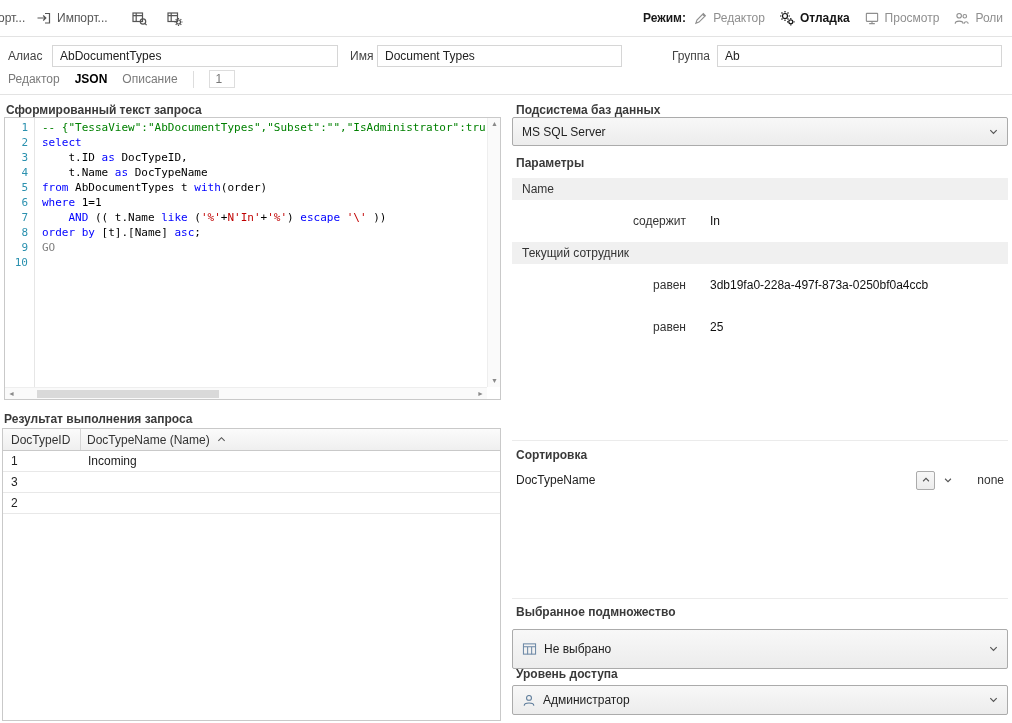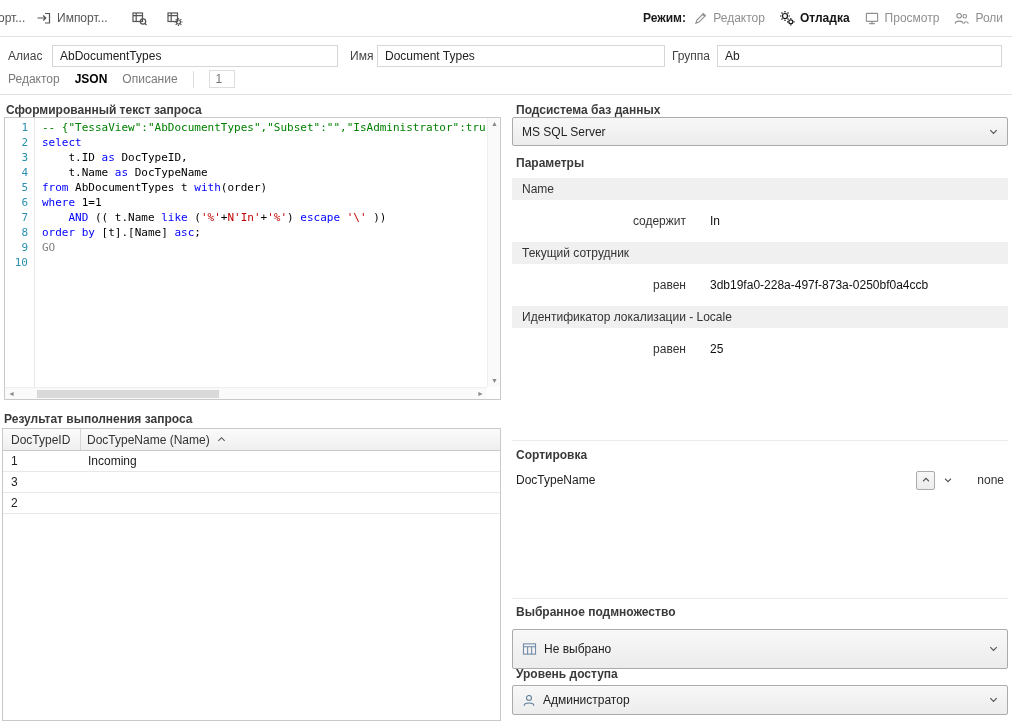--- a/index.html
+++ b/index.html
@@ -152,21 +152,21 @@
           </span>
           <span>Роли</span>
         </div>
       </div>
   </div>
 
   <div class="abs props">
     <span class="plabel" style="left:8px;">Алиас</span>
     <input class="pinput" style="left: 52px; width: 286px;" value="AbDocumentTypes">
     <span class="plabel" style="left:350px;">Имя</span>
-    <input class="pinput" style="left: 377px; width: 288px;" value="Document Types">
+    <input class="pinput" style="left: 377px; width: 245px;" value="Document Types">
     <span class="plabel" style="left:672px;">Группа</span>
     <input class="pinput" style="left: 717px; width: 285px;" value="Ab">
     <div class="tabs" id="tabs">
       <div class="tab">Редактор</div>
         <div class="tab active">JSON</div>
         <div class="tab">Описание</div>
         <div class="tab-sep" id="tabsep"></div>
       <div class="tab-counter">1</div>
     </div>
   </div>
@@ -252,21 +252,20 @@
       <div class="param-bar">Name</div>
       <div class="param-row">
         <div class="param-op">содержит</div>
         <div class="param-val">In</div>
       </div>
       <div class="param-bar">Текущий сотрудник</div>
       <div class="param-row">
         <div class="param-op">равен</div>
         <div class="param-val">3db19fa0-228a-497f-873a-0250bf0a4ccb</div>
       </div>
-      <div class="param-bar">Идентификатор локализации - Locale</div>
       <div class="param-row">
         <div class="param-op">равен</div>
         <div class="param-val">25</div>
       </div>
     </div>
 
   <div class="hr" style="left:512px;top:440px;width:496px;"></div>
   <div class="sec-title" style="left:516px;top:448px;">Сортировка</div>
   <div class="sort-row">
     <span>DocTypeName</span>

